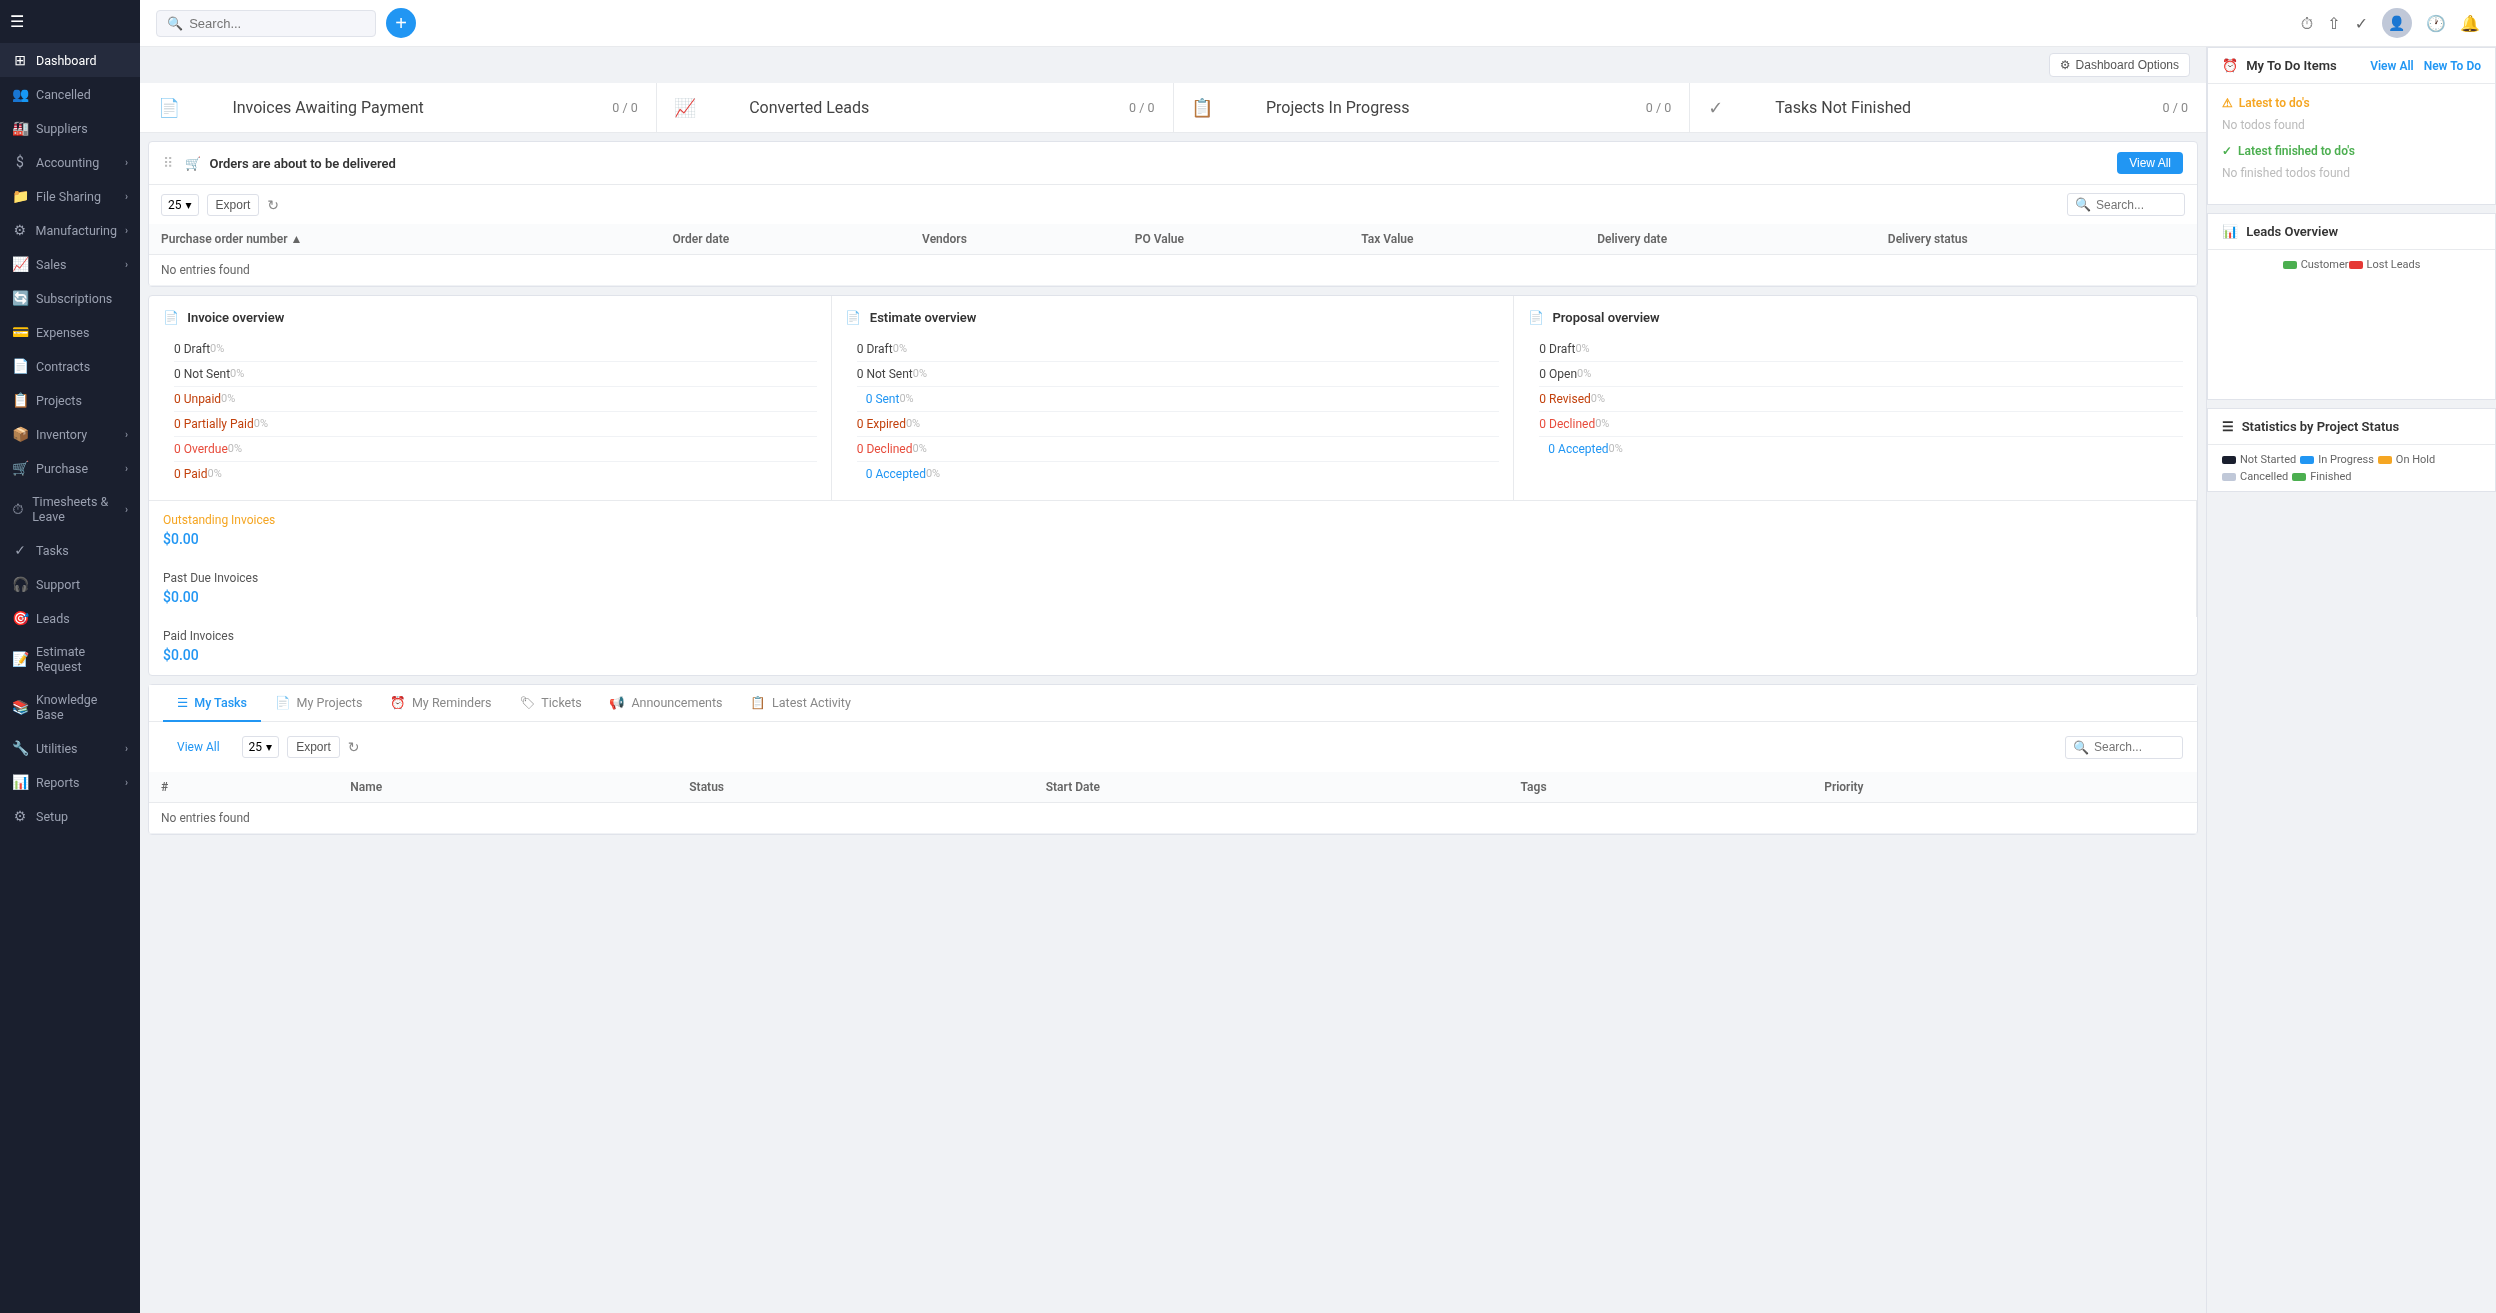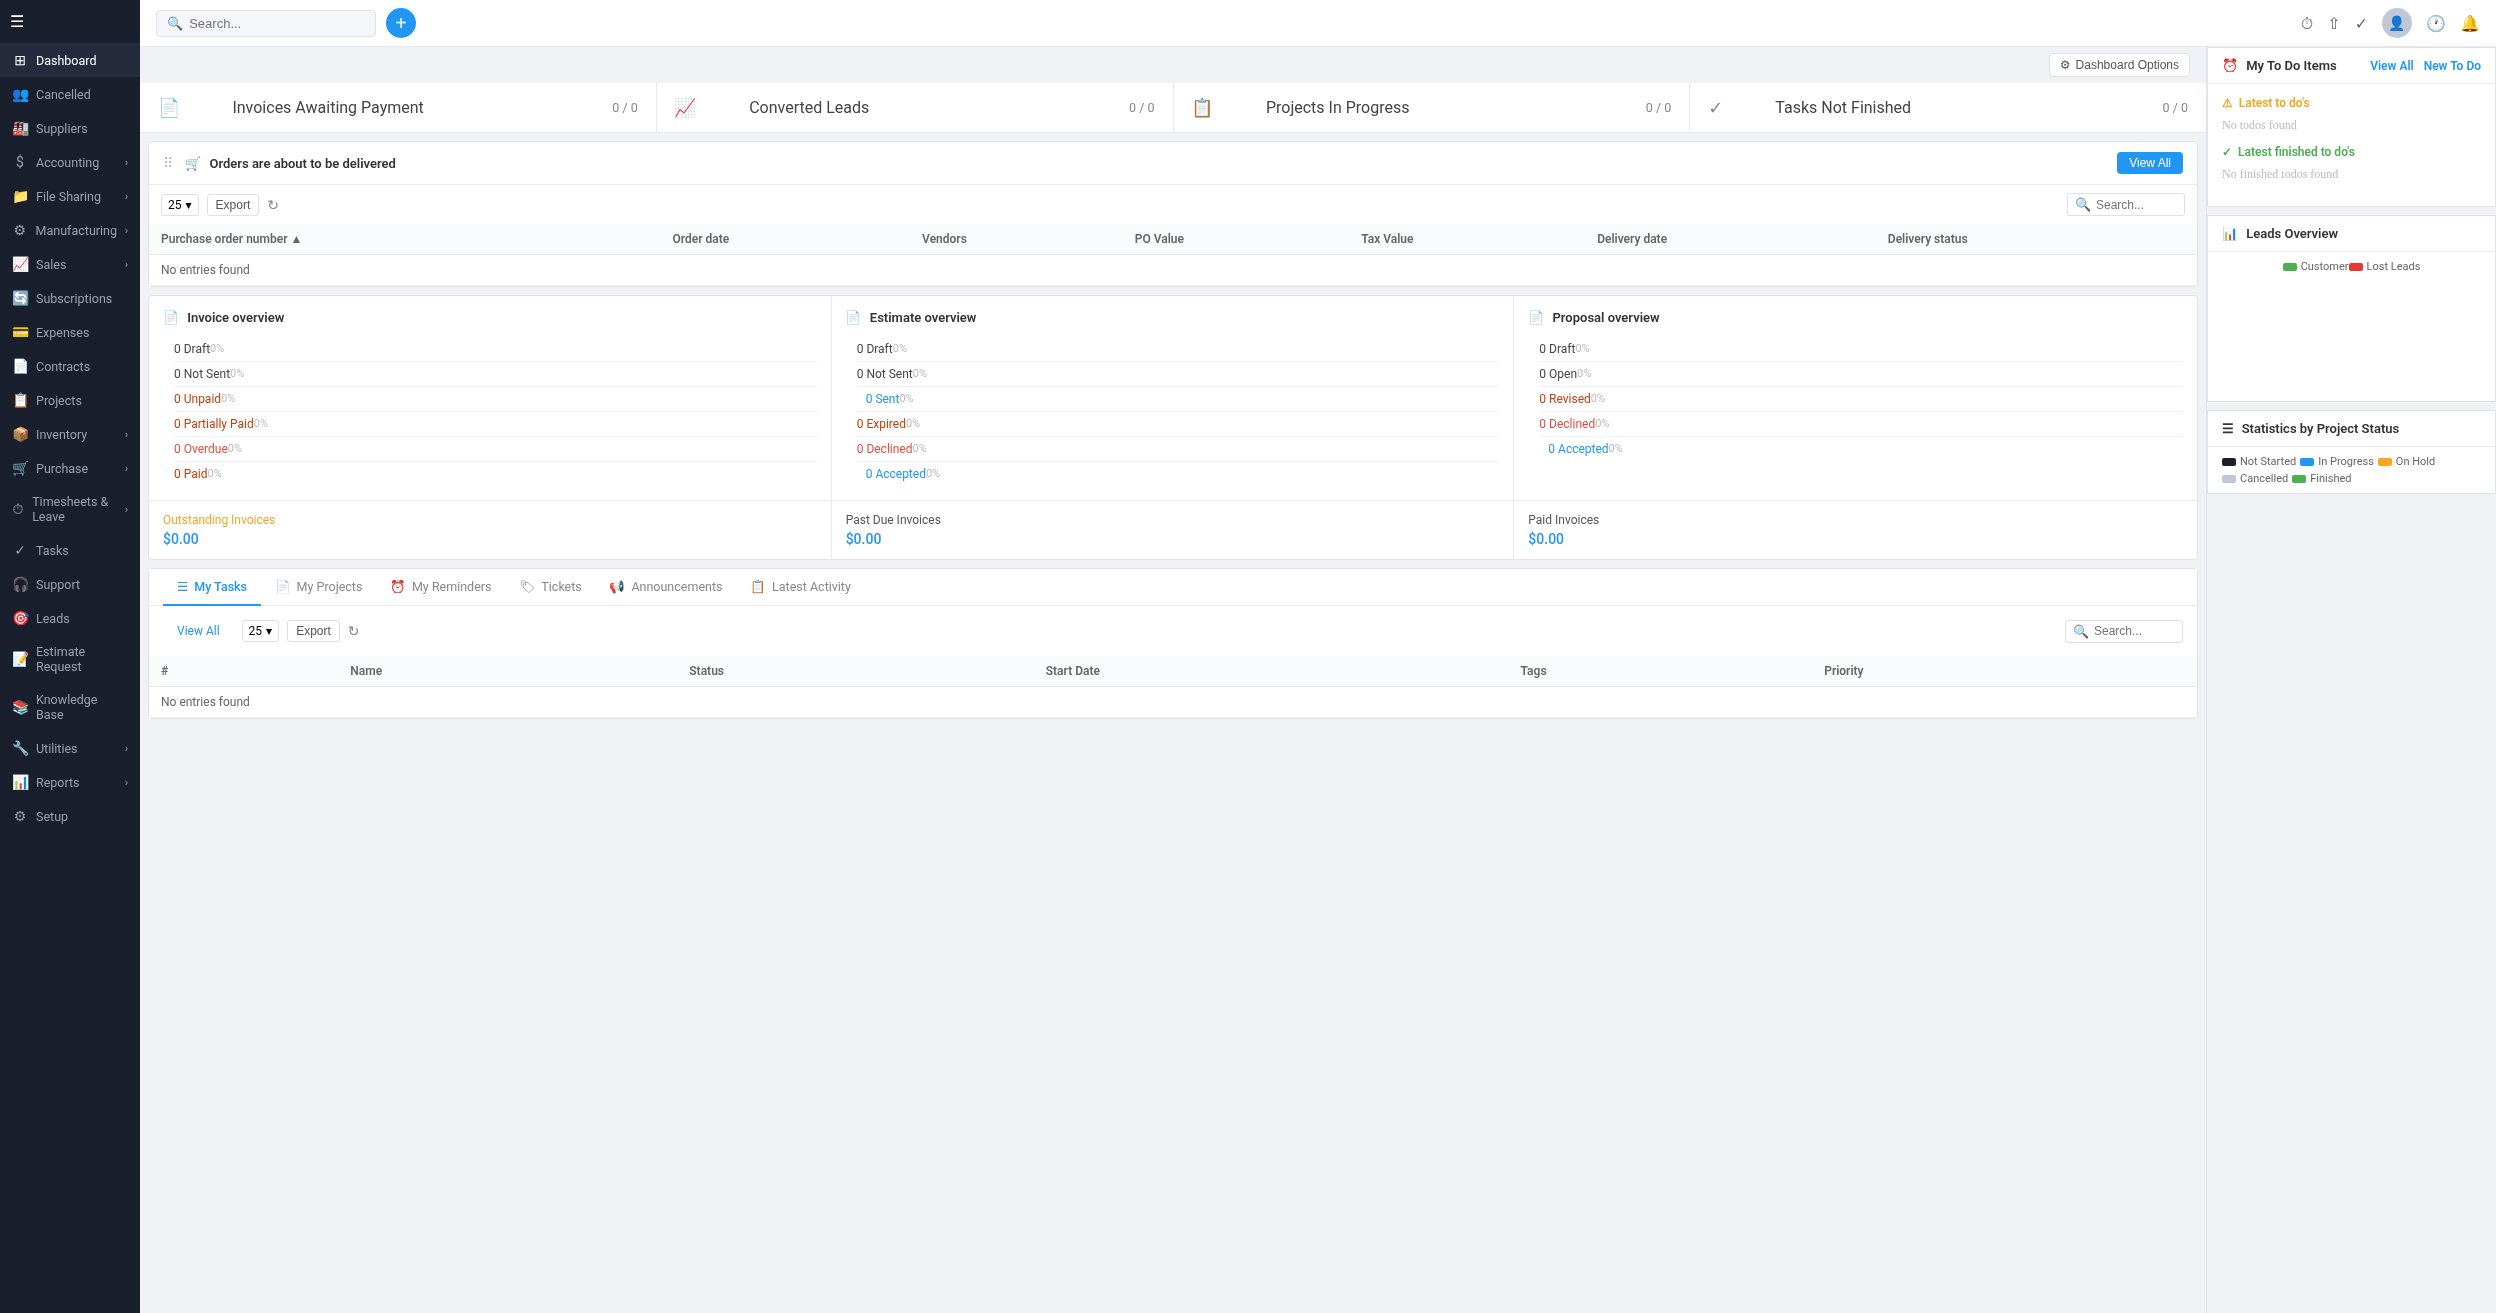--- a/index.html
+++ b/index.html
@@ -298,21 +298,21 @@
     }
     .overview-row:last-child { border-bottom: none; }
     .overview-row .label { color: #444; }
     .overview-row .label.link { color: #f5a623; cursor: pointer; }
     .overview-row .label.link.orange { color: #c2410c; }
     .overview-row .label.link.red { color: #e74c3c; }
     .overview-row .label.link.blue { color: #2196f3; padding-left: 9px; }
     .overview-row .percent { color: #bbb; font-size: 11px; }
     .overview-footer {
       display: grid;
-      grid-template-columns: 1fr 1fr 1fr;
+      grid-template-columns: 1fr;
       border-top: 1px solid #e8eaed;
     }
     .overview-footer-cell {
       padding: 12px 14px;
       border-right: 1px solid #e8eaed;
     }
     .overview-footer-cell:last-child { border-right: none; }
     .overview-footer-cell .label { font-size: 12px; color: #555; margin-bottom: 4px; }
     .overview-footer-cell .label.orange { color: #f5a623; }
     .overview-footer-cell .value { font-size: 14px; color: #2196f3; font-weight: 500; }
@@ -380,21 +380,21 @@
     .todo-section-title {
       font-size: 12px;
       font-weight: 600;
       margin-bottom: 8px;
       display: flex;
       align-items: center;
       gap: 6px;
     }
     .todo-section-title.warning { color: #f5a623; }
     .todo-section-title.success { color: #4caf50; }
-    .no-items-text { font-size: 12px; color: #bbb; margin-bottom: 12px; font-family: Liberation Serif, serif; }
+    .no-items-text { font-size: 12px; color: #bbb; margin-bottom: 12px; }
 
     
     .leads-legend {
       display: flex;
       align-items: center;
       justify-content: center;
       padding: 8px;
       font-size: 11px;
       color: #666;
     }

